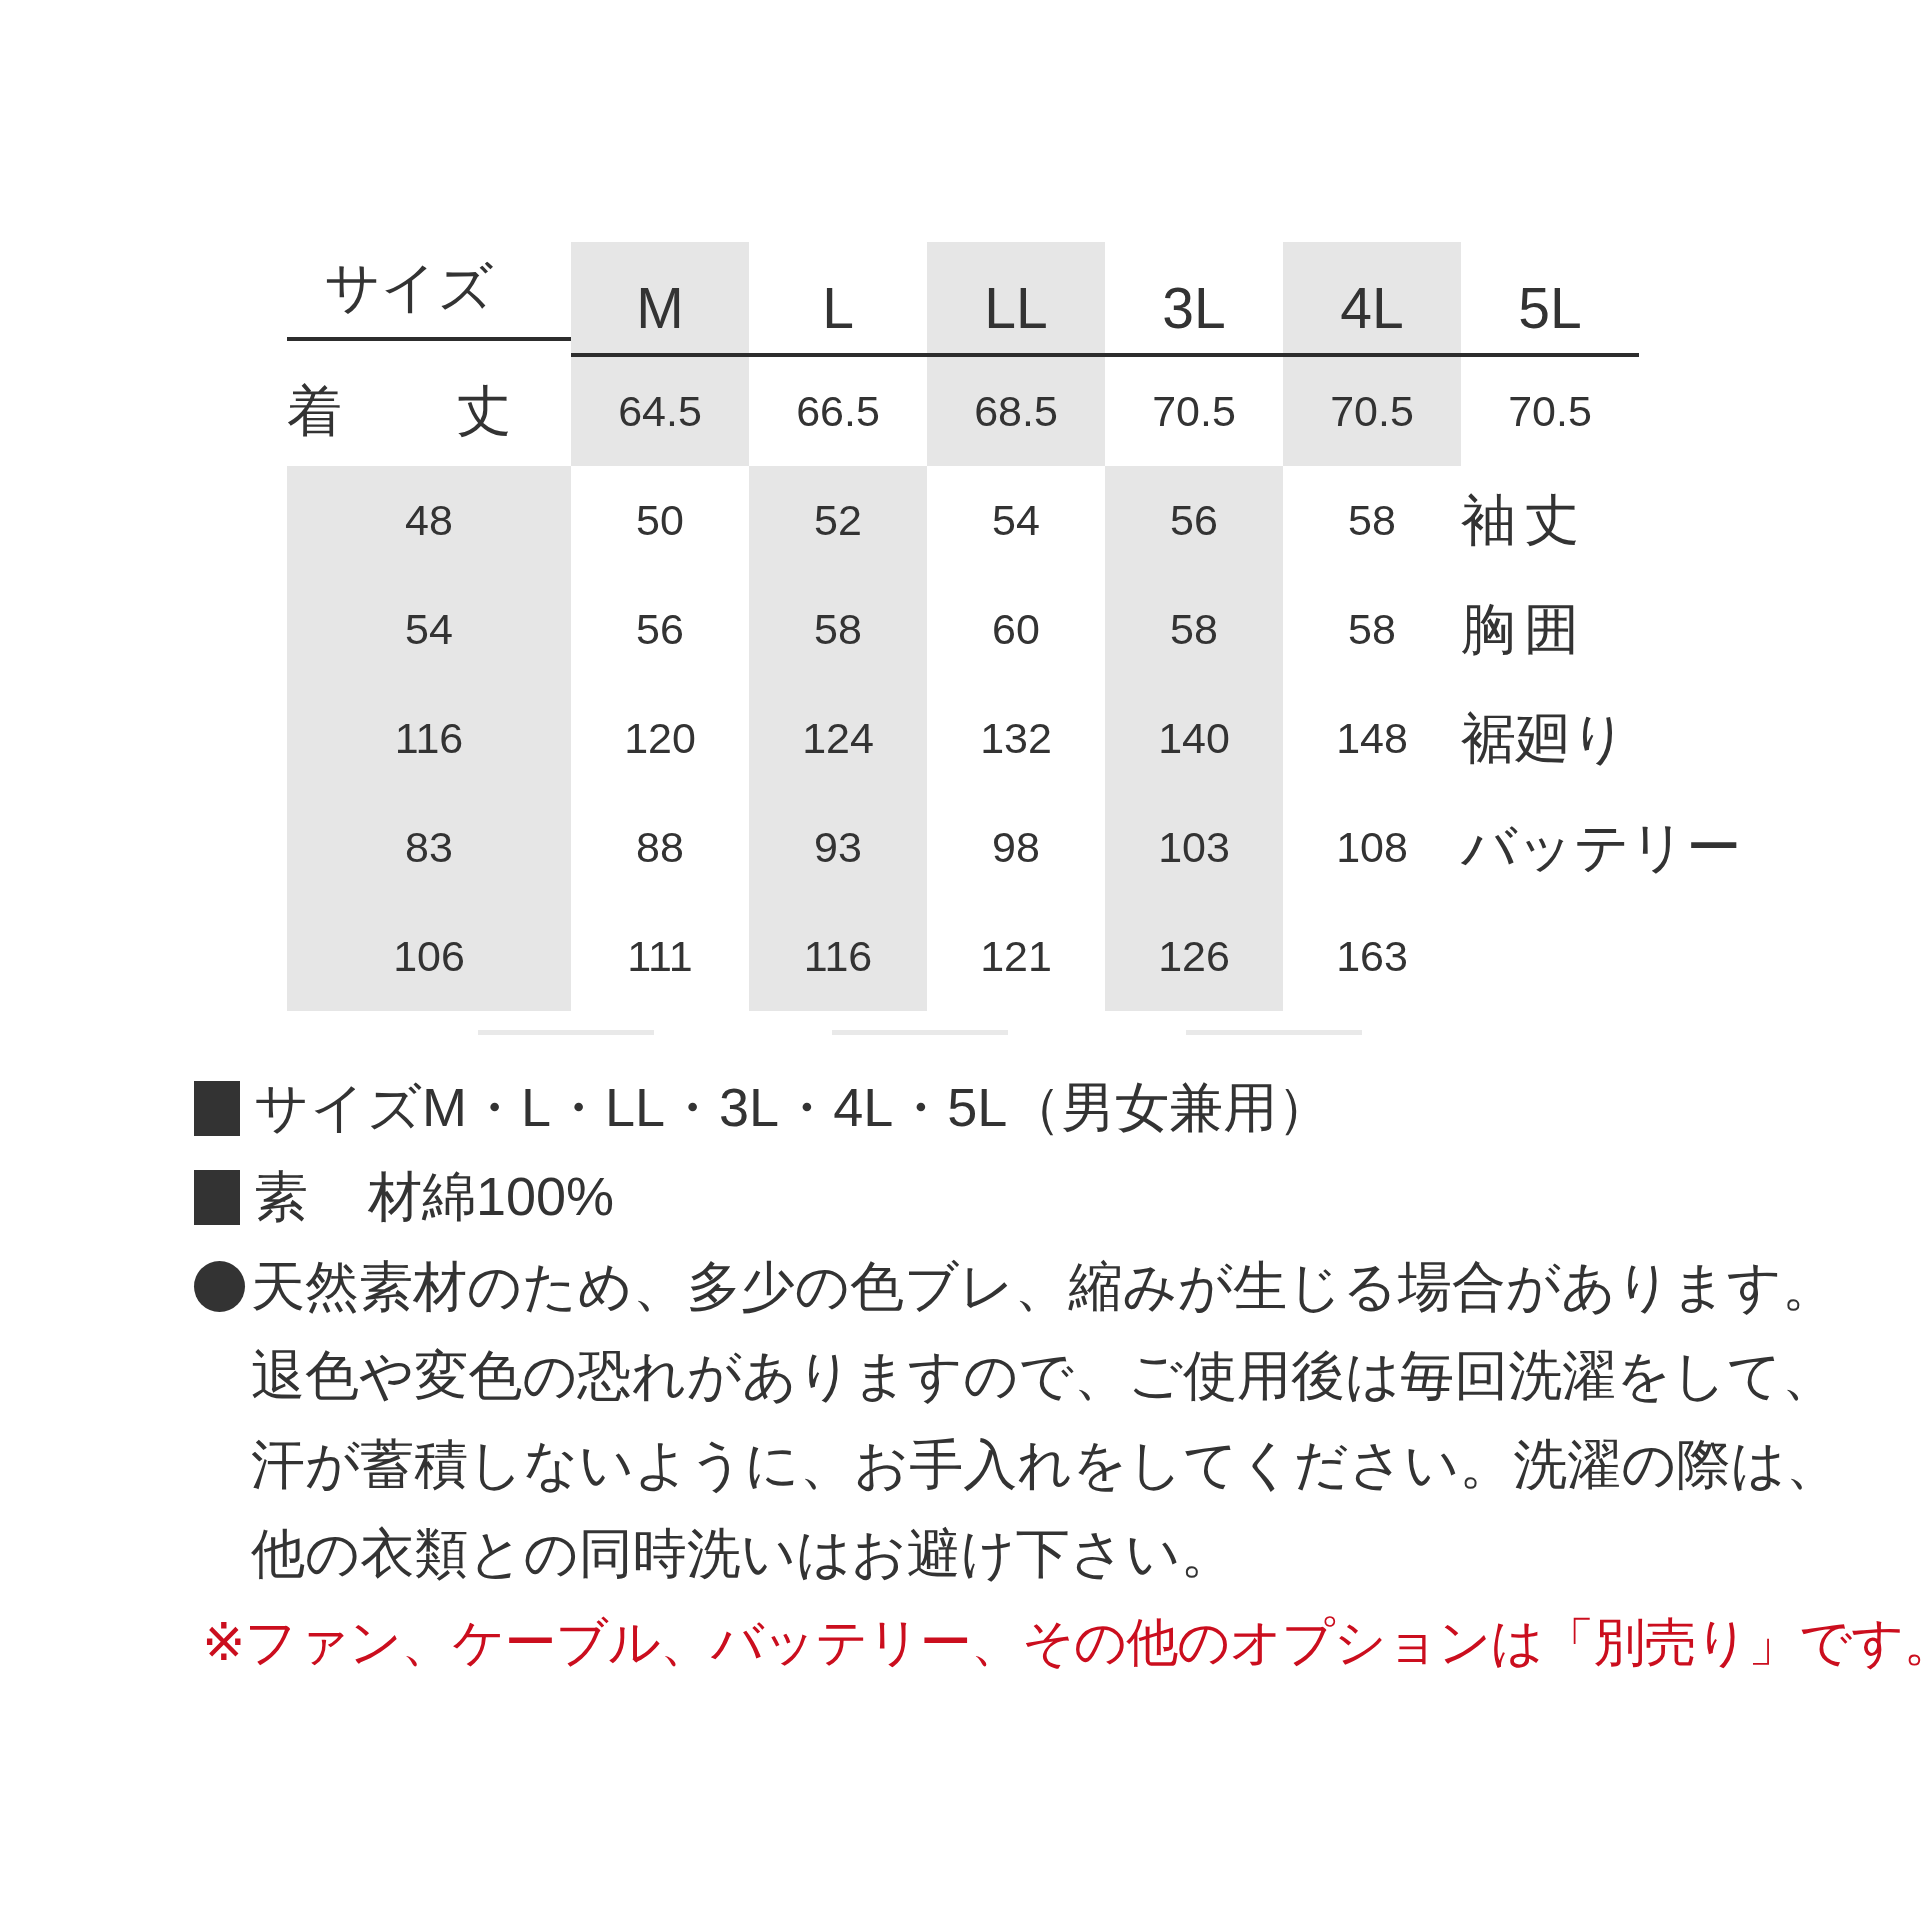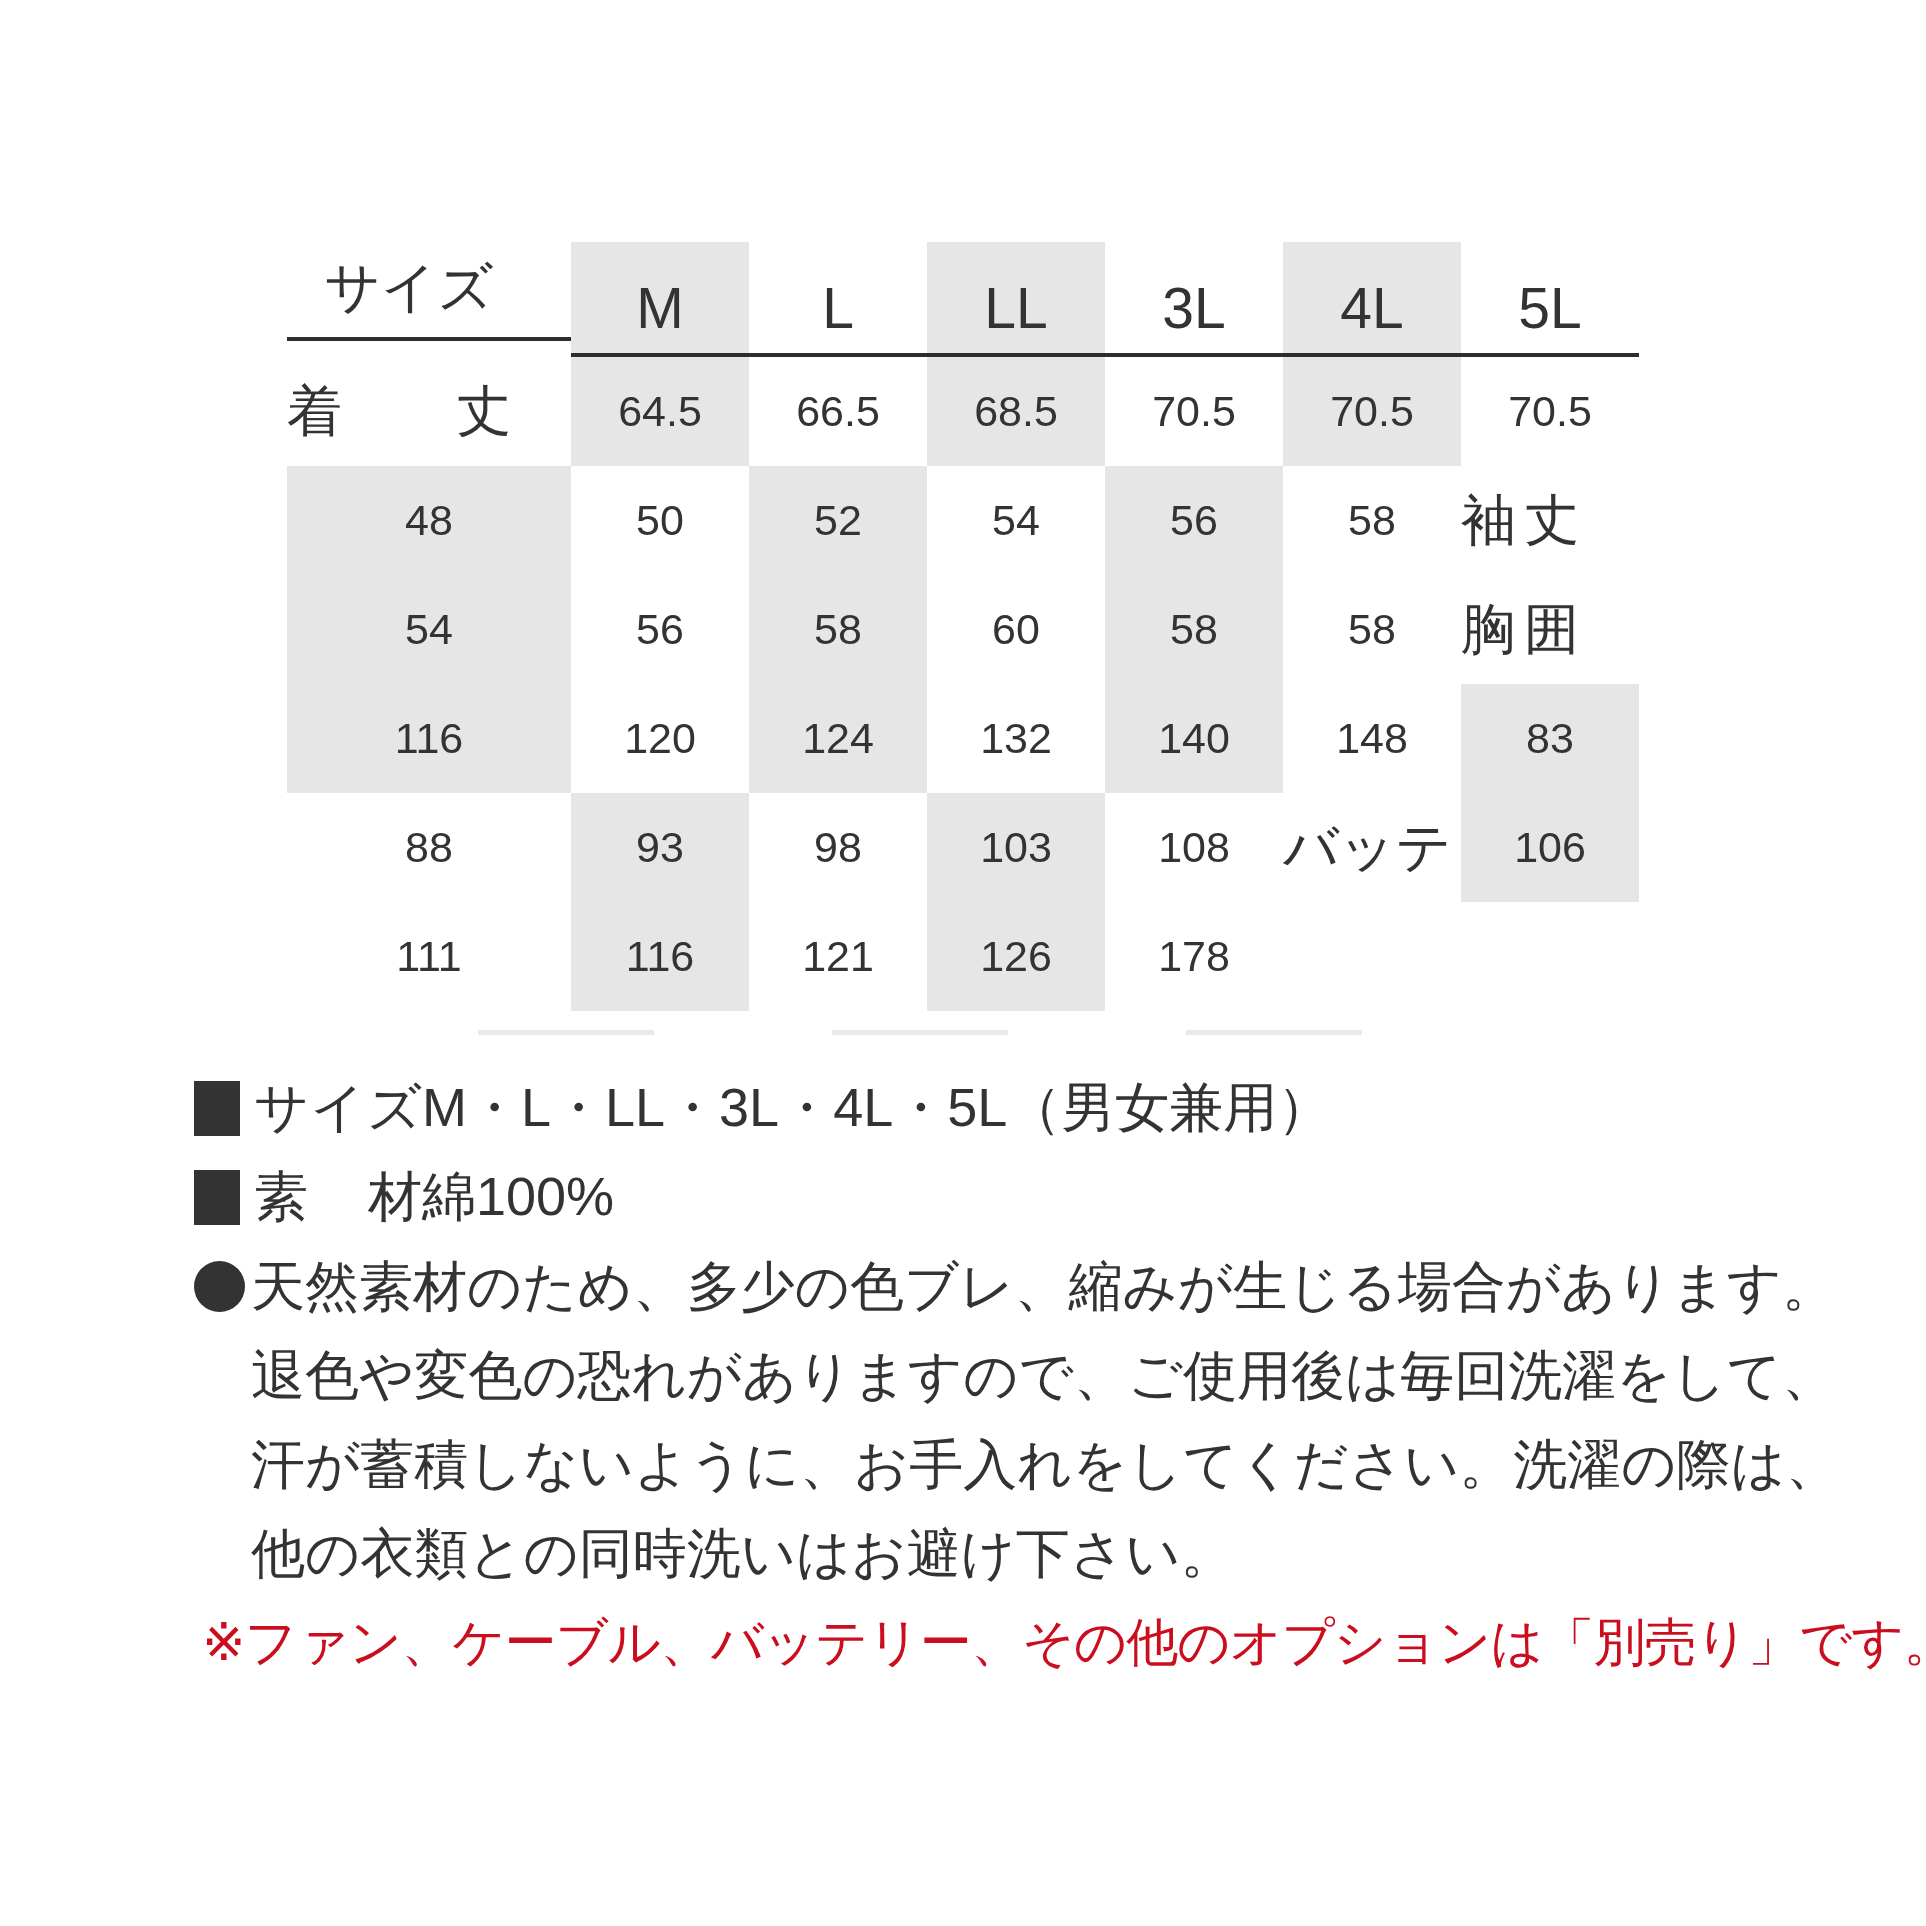--- a/index.html
+++ b/index.html
@@ -115,34 +115,35 @@
   <div class="td">58</div>
 
   <div class="td lbl">胸囲</div>
   <div class="td shade">116</div>
   <div class="td">120</div>
   <div class="td shade">124</div>
   <div class="td">132</div>
   <div class="td shade">140</div>
   <div class="td">148</div>
 
+  <div class="td lbl">裾廻り</div>
   <div class="td shade">83</div>
   <div class="td">88</div>
   <div class="td shade">93</div>
   <div class="td">98</div>
   <div class="td shade">103</div>
   <div class="td">108</div>
 
   <div class="td lbl">バッテリー</div>
   <div class="td shade">106</div>
   <div class="td">111</div>
   <div class="td shade">116</div>
   <div class="td">121</div>
   <div class="td shade">126</div>
-  <div class="td">178</div>
+  <div class="td">163</div>
 </div>
 
 <div class="tail t1"></div>
 <div class="tail t2"></div>
 <div class="tail t3"></div>
 
 <div class="notes">
 
   <div class="nline">
     <span class="sq"></span>

